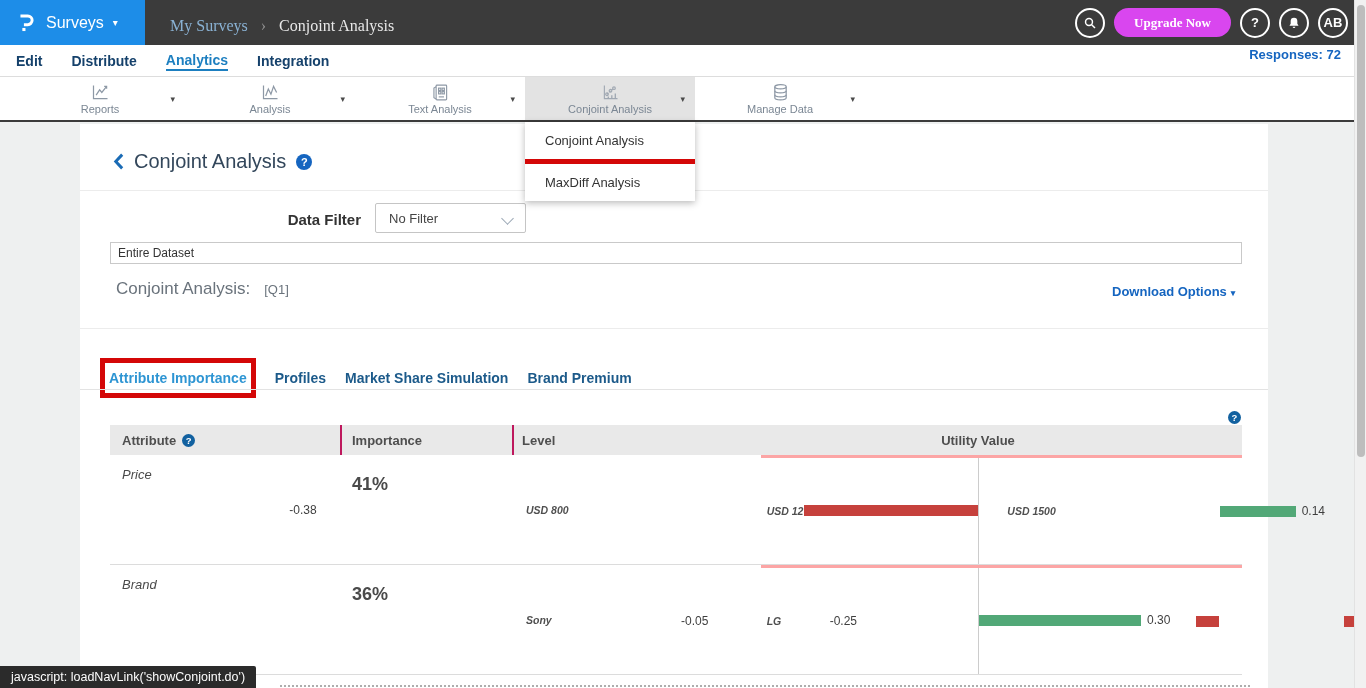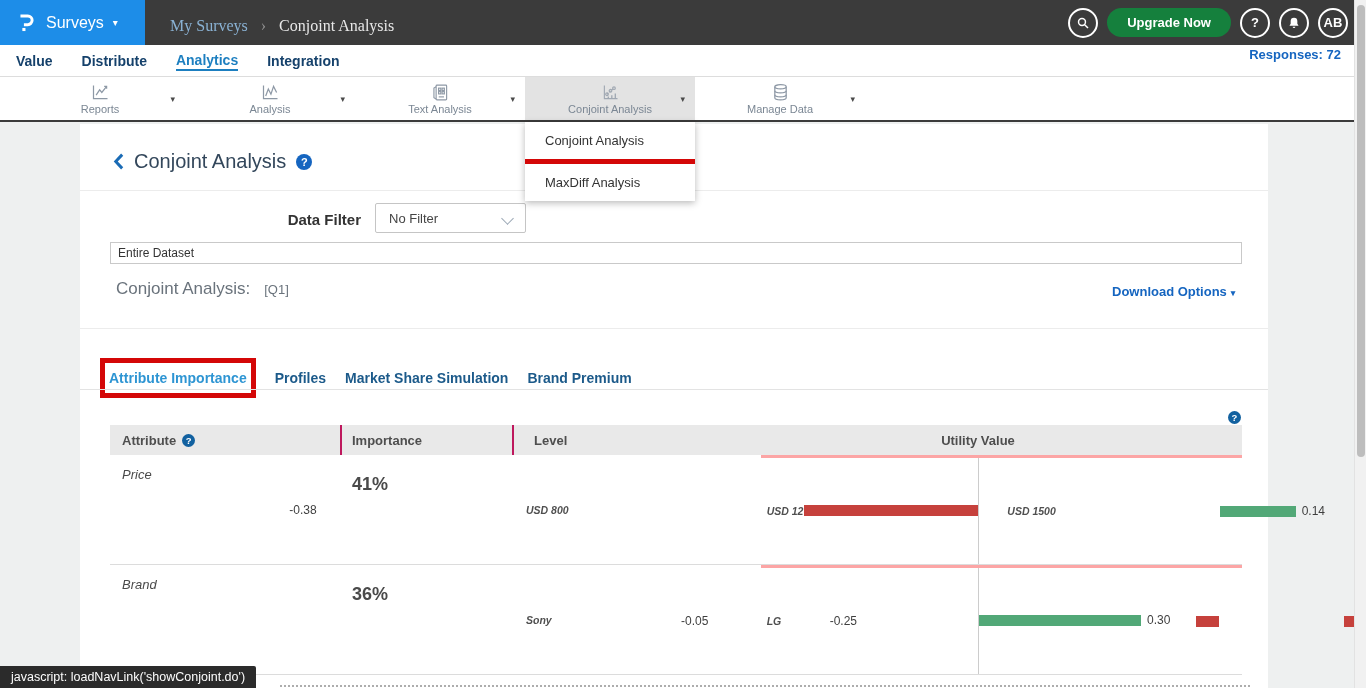--- a/index.html
+++ b/index.html
@@ -12,21 +12,21 @@
   .logo-block svg{width:19px;height:23px;margin-right:10px;}
   .logo-label{color:#fff;font-size:16px;}
   .logo-caret{color:#fff;font-size:10px;margin-left:9px;}
   .breadcrumb{position:absolute;left:170px;top:0;height:52px;display:flex;align-items:center;gap:13px;font-family:Liberation Serif, serif;}
   .crumb-parent{color:#8ab2d4;font-size:16px;cursor:pointer;}
   .crumb-sep{color:#8f8f8f;font-size:16px;}
   .crumb-current{color:#e8e8e8;font-size:16px;}
   .top-right{position:absolute;right:18px;top:0;height:45px;display:flex;align-items:center;gap:9px;}
   .circle-btn{width:30px;height:30px;border:2px solid #fff;border-radius:50%;box-sizing:border-box;display:flex;align-items:center;justify-content:center;color:#fff;font-weight:bold;font-size:13px;cursor:pointer;}
   .circle-btn svg{width:16px;height:16px;}
-  .upgrade-btn{height:29px;padding:0 20px;background:#15803d;border-radius:15px;color:#fff;font-weight:bold;font-size:13px;display:flex;align-items:center;cursor:pointer;}
+  .upgrade-btn{height:29px;padding:0 20px;background:#d946ef;border-radius:15px;color:#fff;font-weight:bold;font-size:13px;display:flex;align-items:center;cursor:pointer;font-family:Liberation Serif, serif;}
 
   
   .subnav{position:absolute;left:0;top:45px;width:1366px;height:32px;background:#fff;border-bottom:1px solid #ddd;box-sizing:border-box;}
   .subnav-items{position:absolute;left:16px;top:0;height:32px;display:flex;align-items:center;gap:29px;}
   .nav-item{font-size:14px;font-weight:bold;color:#15416b;cursor:pointer;padding-bottom:1px;}
   .nav-item.active{color:#1d7fc0;border-bottom:2px solid #1d7fc0;}
   .responses{position:absolute;right:25px;top:0;height:18px;display:flex;align-items:center;font-size:13px;font-weight:bold;color:#1565c0;}
 
   
   .toolbar{position:absolute;left:0;top:77px;width:1366px;height:45px;background:#fff;border-bottom:2px solid #3b3b3b;box-sizing:border-box;}
@@ -70,21 +70,21 @@
   .red-box{border:5px solid #84cc16;padding:6px 4px;}
 
   .table-help{position:absolute;left:1148px;top:283px;}
 
   
   .atable{position:absolute;left:30px;top:301px;width:1132px;}
   .thead{display:flex;height:30px;gap:2px;background:#be185d;}
   .th{background:#e9e9e9;display:flex;align-items:center;font-size:13px;font-weight:bold;color:#4e4e4e;box-sizing:border-box;}
   .th.c1{width:230px;padding-left:12px;gap:6px;}
   .th.c2{width:170px;padding-left:10px;}
-  .th.c3{flex:1;padding-left:20px;position:relative;}
+  .th.c3{flex:1;padding-left:8px;position:relative;}
   .th-utility{position:absolute;left:464px;transform:translateX(-50%);}
   .tbody{position:relative;}
   .zero-axis{position:absolute;left:868px;top:2px;width:1px;height:218px;background:#ccc;}
   .attr-block{position:relative;height:110px;border-bottom:1px solid #dcdcdc;box-sizing:border-box;}
   .attr-name{position:absolute;left:12px;top:12px;font-size:13px;color:#4a4a4a;font-style:italic;}
   .attr-block:first-child .attr-name{font-weight:bold;}
   .attr-importance{position:absolute;left:242px;top:19px;font-size:18px;font-weight:bold;color:#4a4a4a;}
   .levels{position:absolute;left:410px;top:0;width:722px;height:100%;display:flex;flex-direction:row;}
   .level-row{position:relative;flex:1;}
   .level-row + .level-row{border-top:3px solid #fca5a5;}
@@ -134,21 +134,21 @@
           <path d="M12 4a5 5 0 0 0-5 5v4.2L5.2 16h13.6L17 13.2V9a5 5 0 0 0-5-5z"></path>
           <path d="M10 17.5a2 2 0 0 0 4 0z"></path>
         </svg>
       </div>
       <div class="circle-btn">AB</div>
     </div>
   </div>
 
   <div class="subnav">
     <div class="subnav-items">
-        <span class="nav-item">Value</span>
+        <span class="nav-item">Edit</span>
         <span class="nav-item">Distribute</span>
         <span class="nav-item active">Analytics</span>
         <span class="nav-item">Integration</span>
       </div>
     <div class="responses">Responses: 72</div>
   </div>
 
   <div class="toolbar">
     <div class="toolbar-items">
         <div class="tool-group">

